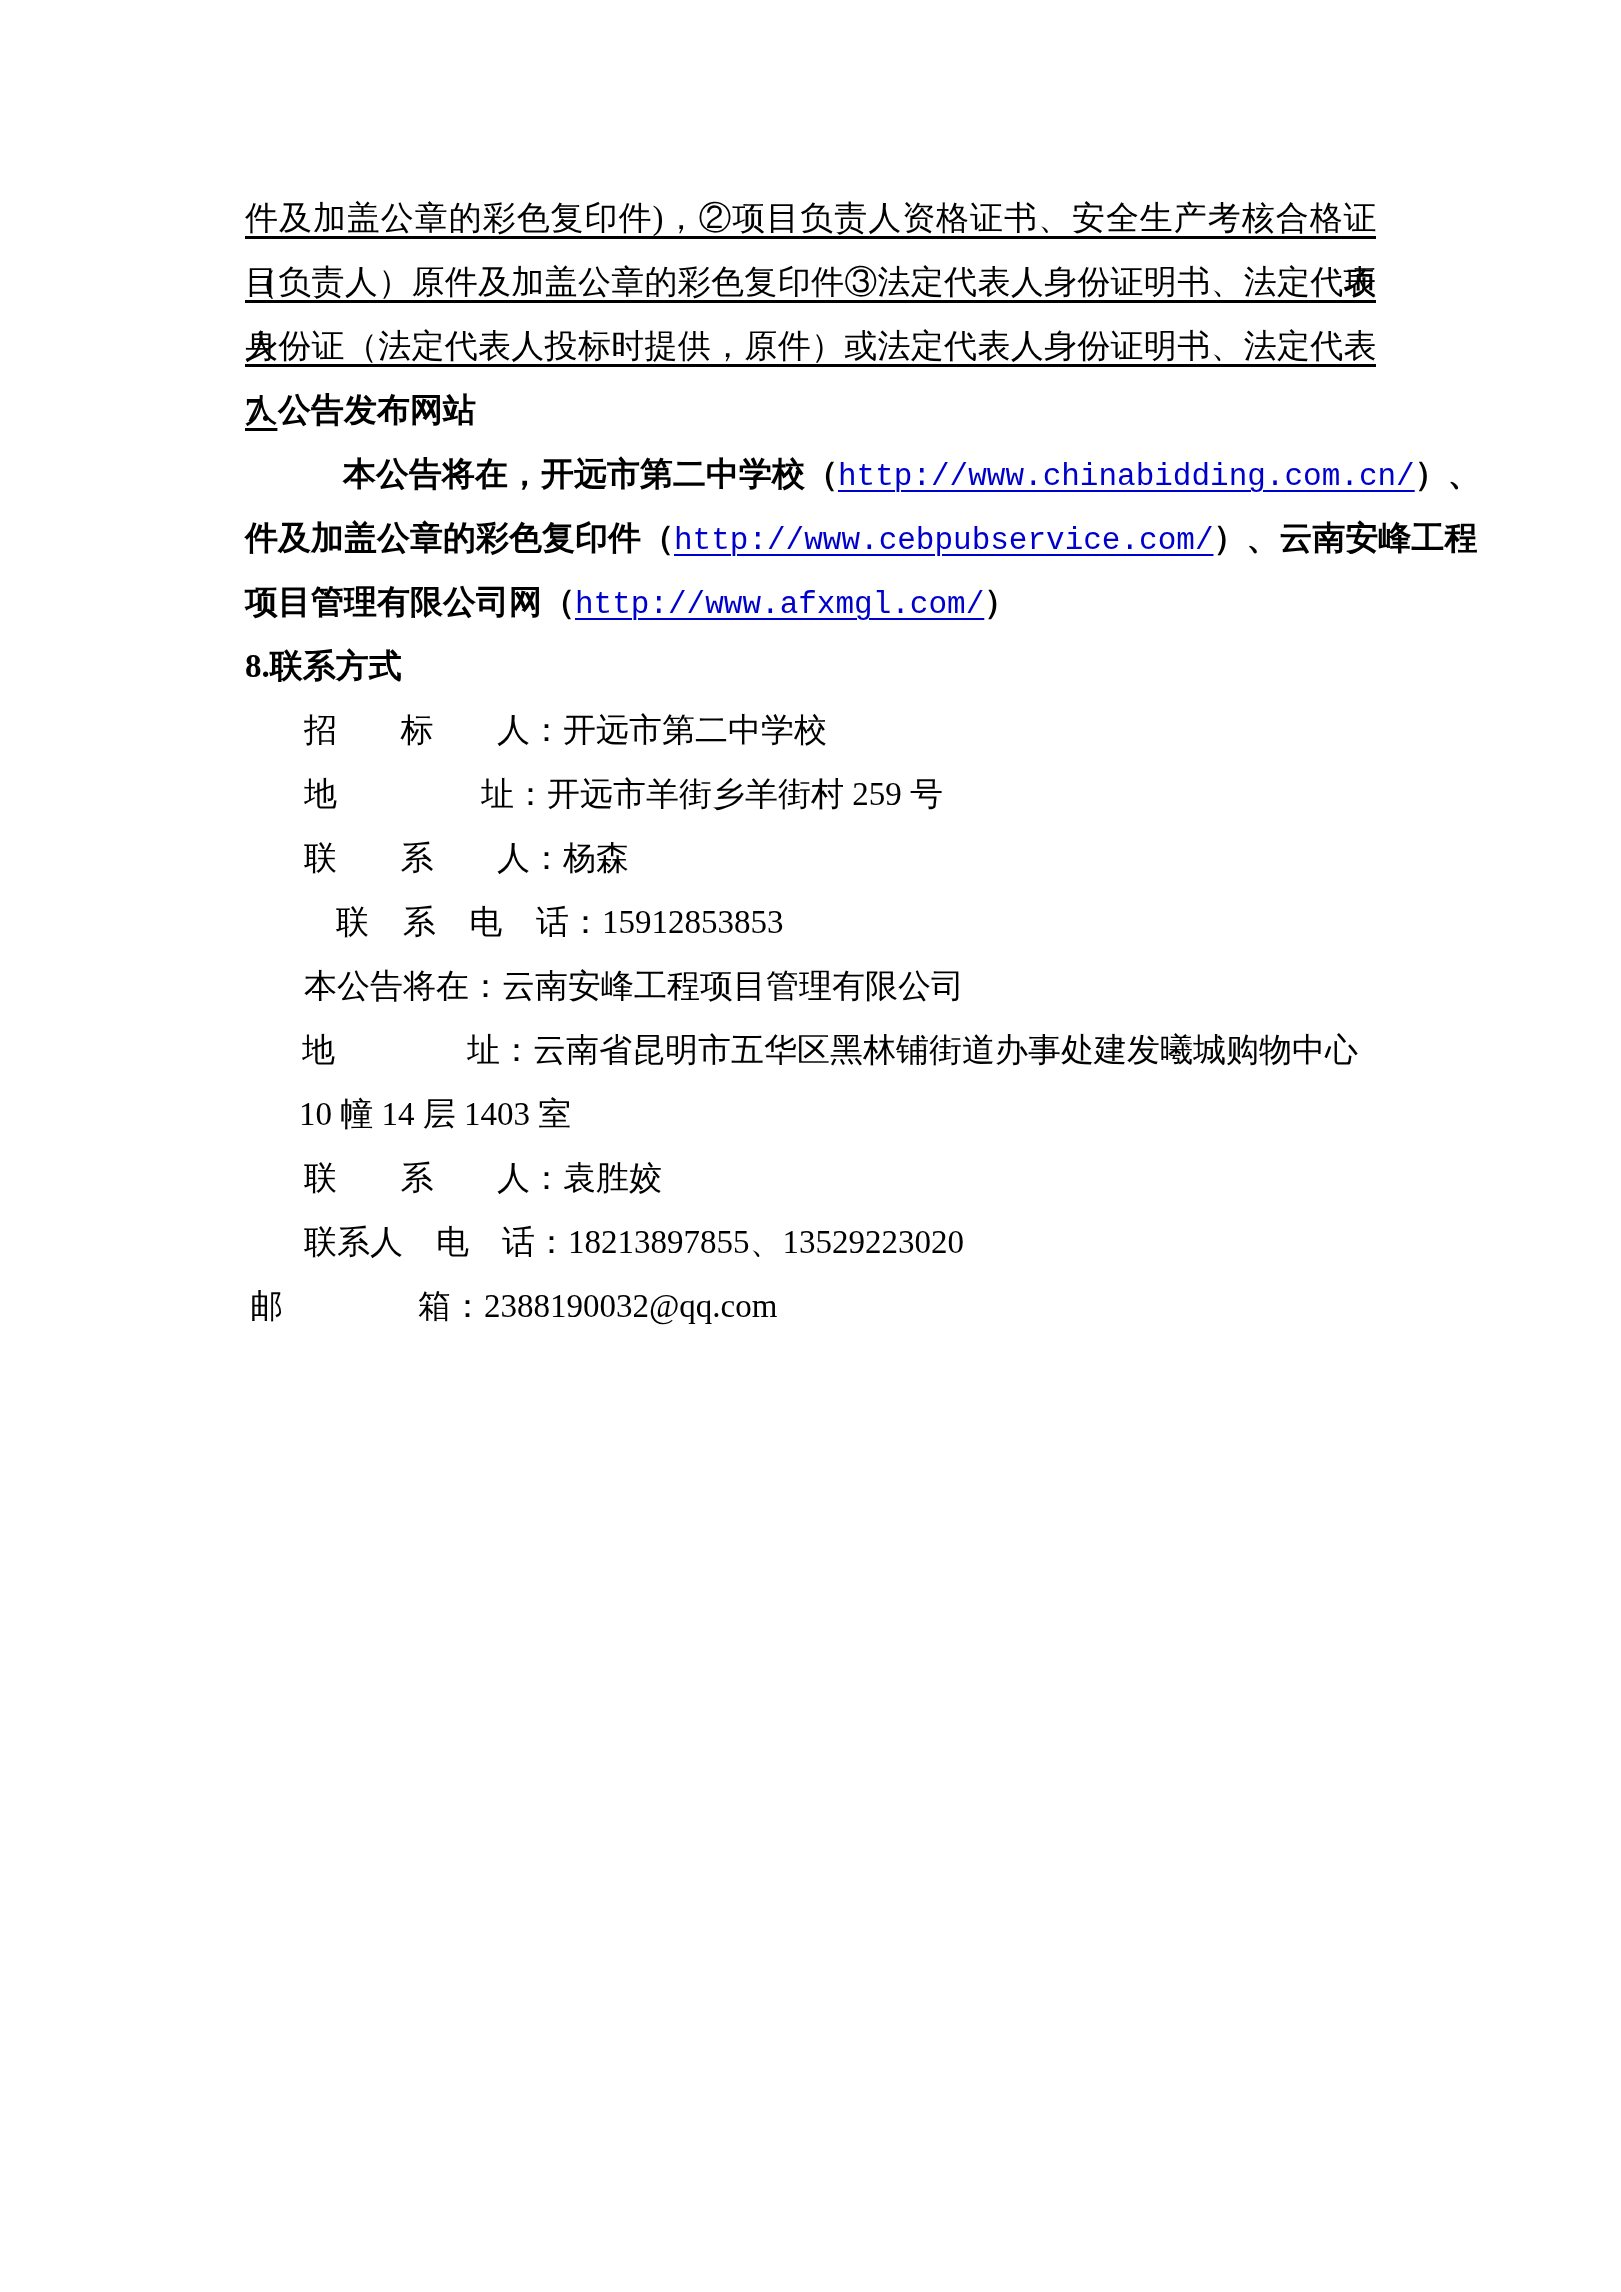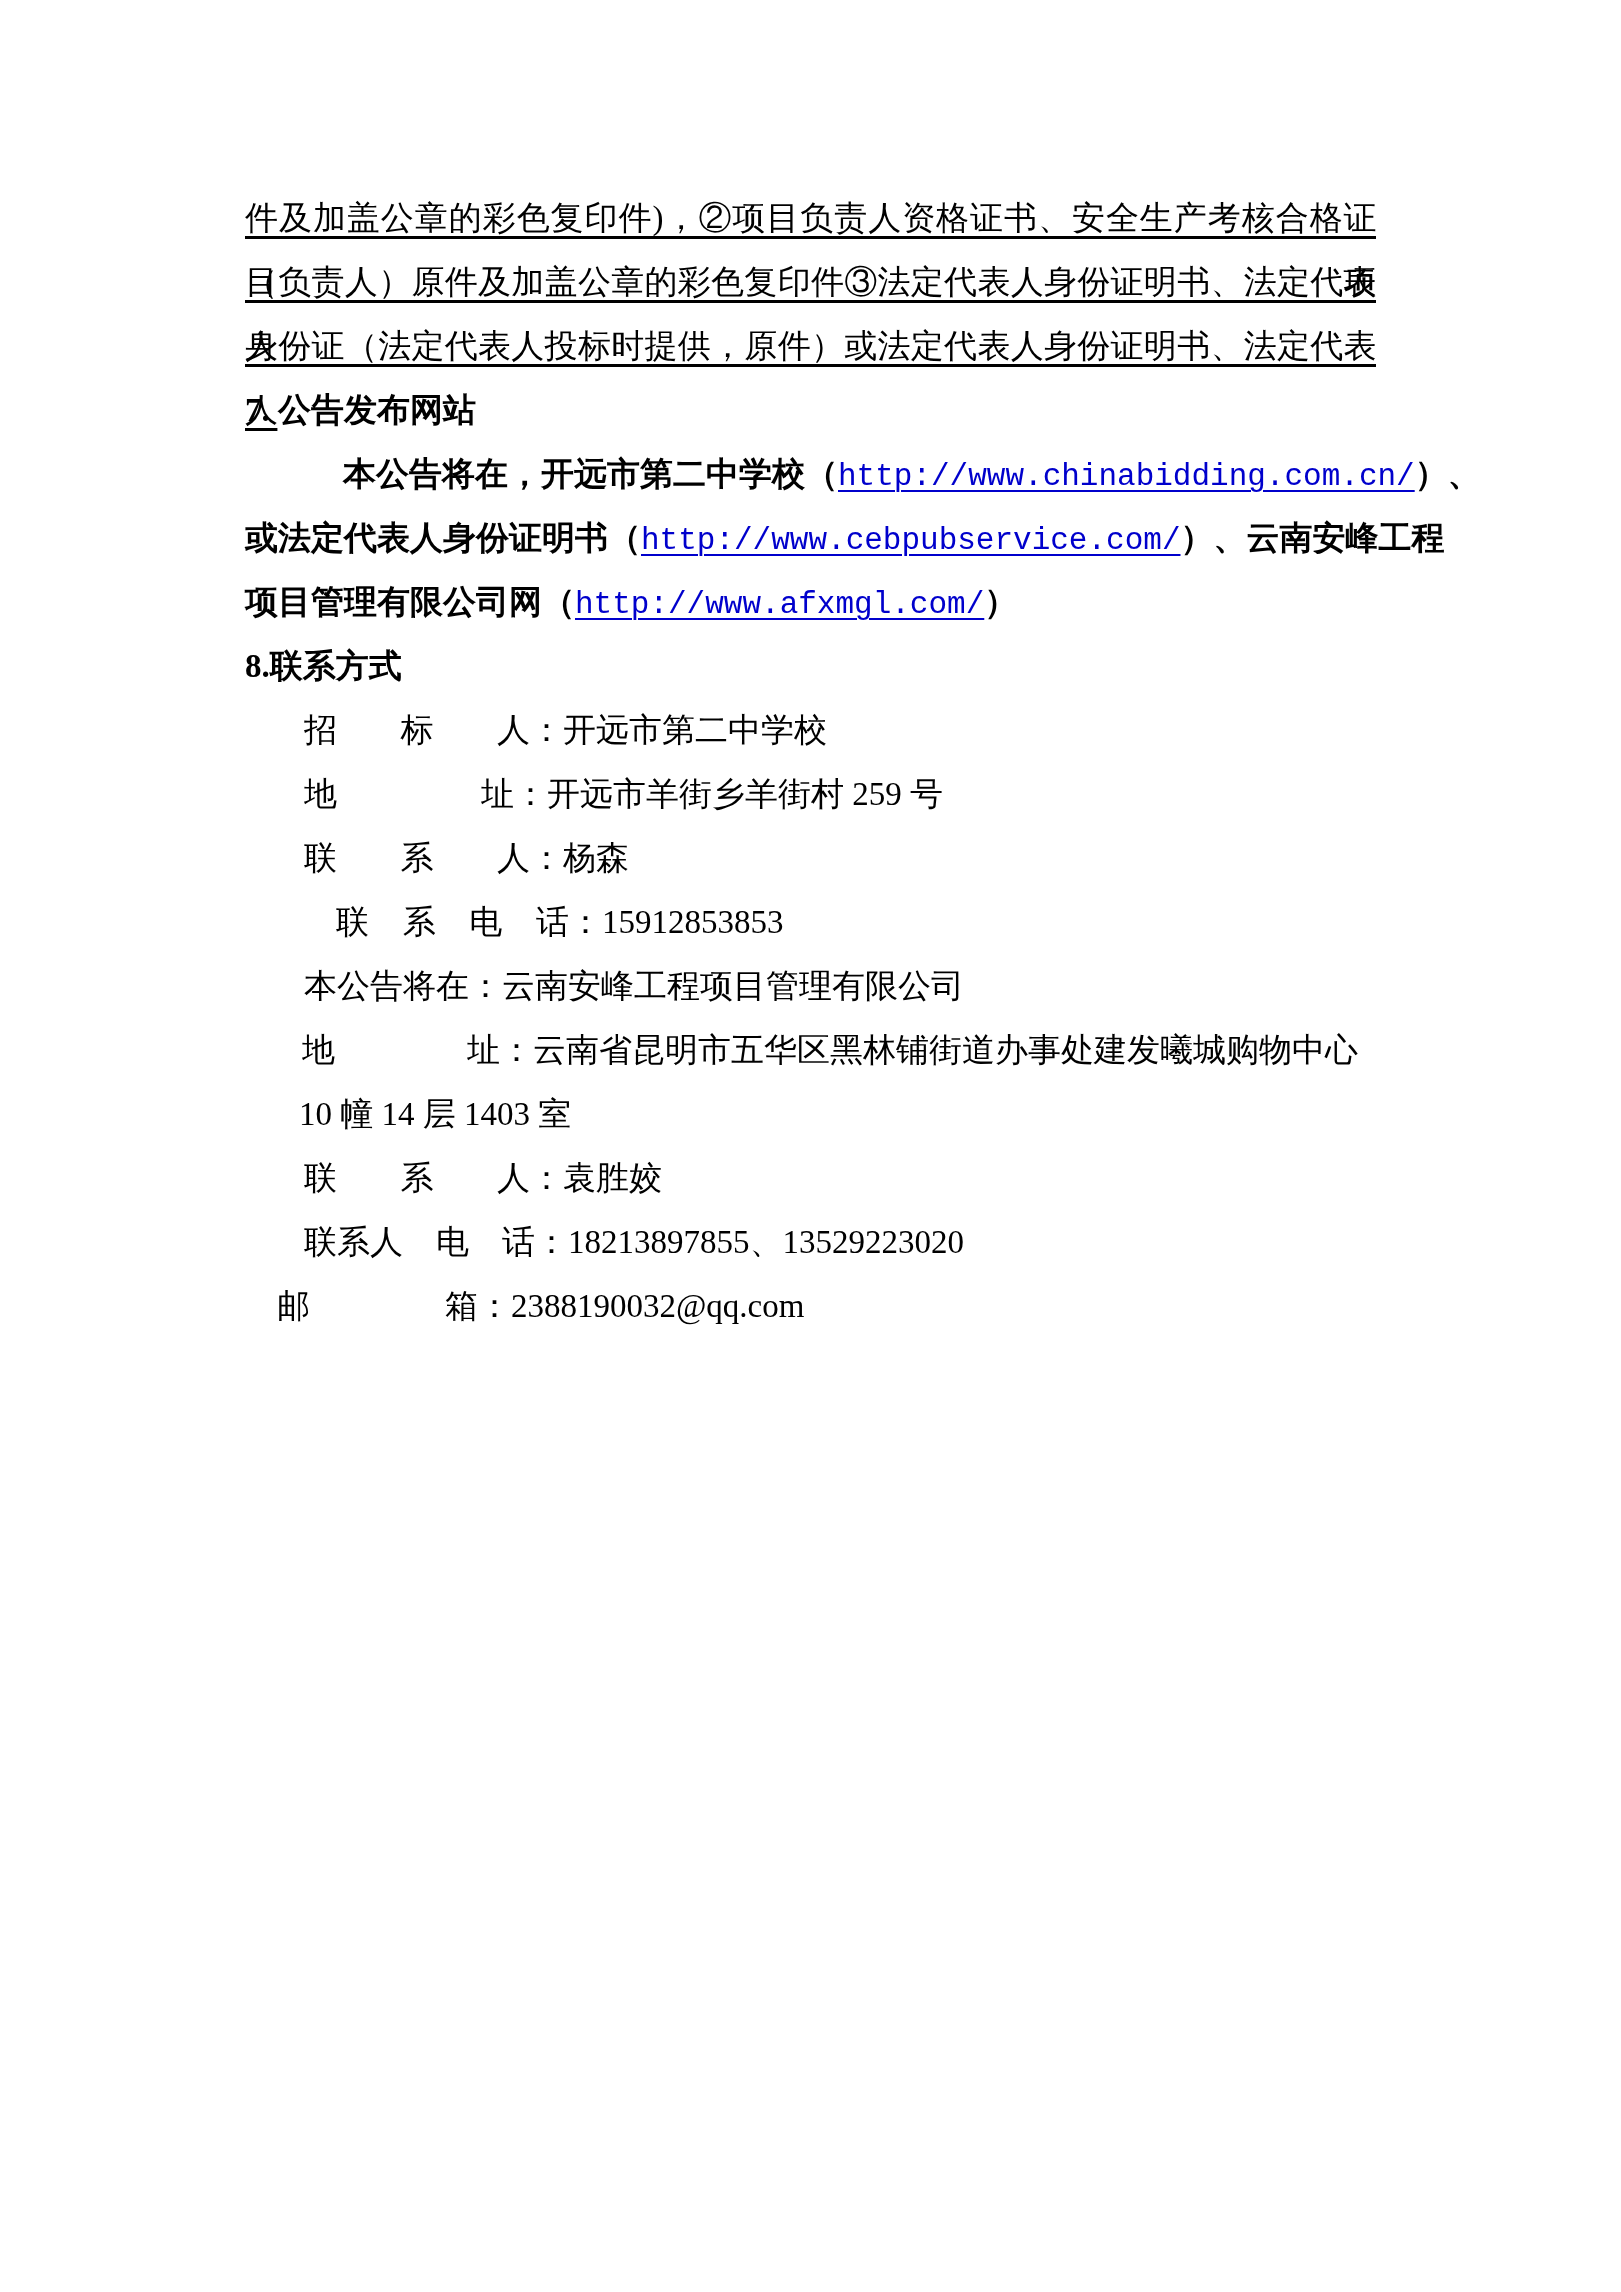--- a/index.html
+++ b/index.html
@@ -55,36 +55,36 @@
     display:inline-block;
     text-align:justify;
     text-align-last:justify;
     text-justify:inter-character;
     vertical-align:top;
   }
   .w231{width:226px;}
   .w214{width:210px;}
   .w238{width:233px;margin-left:32px;}
   .w202{width:198px;}
-  .w205{width:201px;margin-left:27px;}
+  .w205{width:201px;}
 </style>
 </head>
 <body>
 
 <div class="doc">
 
   <div class="line para-line u j">件及加盖公章的彩色复印件)，②项目负责人资格证书、安全生产考核合格证（项</div>
   <div class="line para-line u j">目负责人）原件及加盖公章的彩色复印件③法定代表人身份证明书、法定代表人</div>
   <div class="line para-line u j">身份证（法定代表人投标时提供，原件）或法定代表人身份证明书、法定代表人</div>
 
   <div class="line bold">7. 公告发布网站</div>
 
   <div class="line indent1"><span class="bold">本公告将在，开远市第二中学校（</span><a class="url">http://www.chinabidding.com.cn/</a><span class="bold">）、</span></div>
 
-  <div class="line"><span class="bold">或法定代表人身份证明书（</span><a class="url">http://www.cebpubservice.com/</a><span class="bold">）、云南安峰工程</span></div>
+  <div class="line"><span class="bold">件及加盖公章的彩色复印件（</span><a class="url">http://www.cebpubservice.com/</a><span class="bold">）、云南安峰工程</span></div>
 
   <div class="line"><span class="bold">项目管理有限公司网（</span><a class="url">http://www.afxmgl.com/</a><span class="bold">）</span></div>
 
   <div class="line bold">8.联系方式</div>
 
   <div class="line row"><span class="lbl w231">招标人</span><span>：</span><span>开远市第二中学校</span></div>
 
   <div class="line row"><span class="lbl w214">地址</span><span>：</span><span>开远市羊街乡羊街村 259 号</span></div>
 
   <div class="line row"><span class="lbl w231">联系人</span><span>：</span><span>杨森</span></div>

